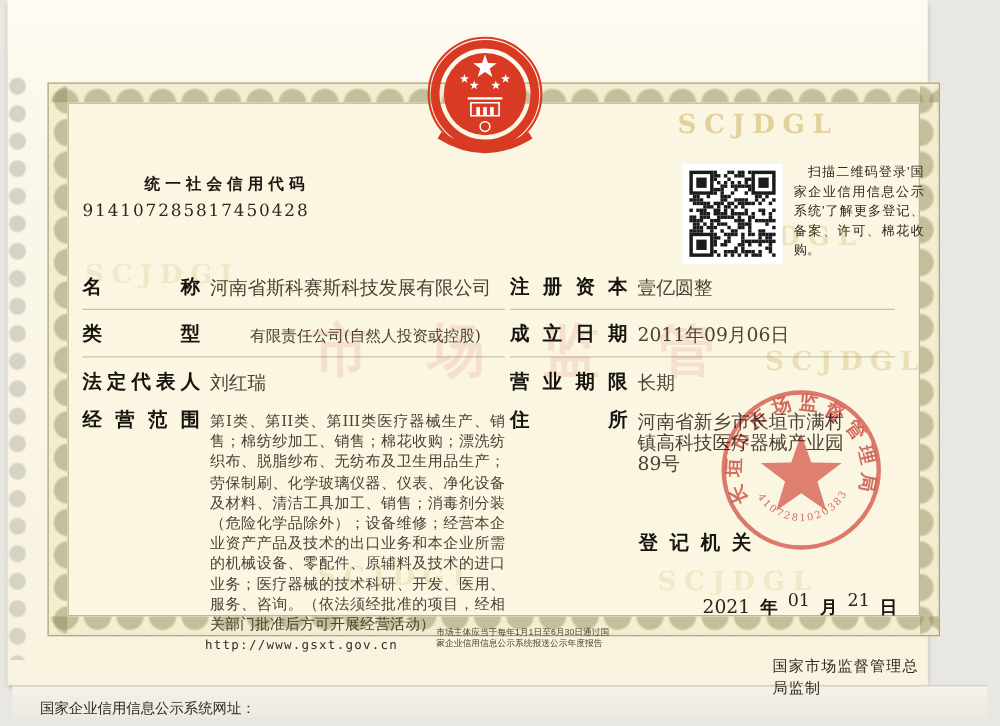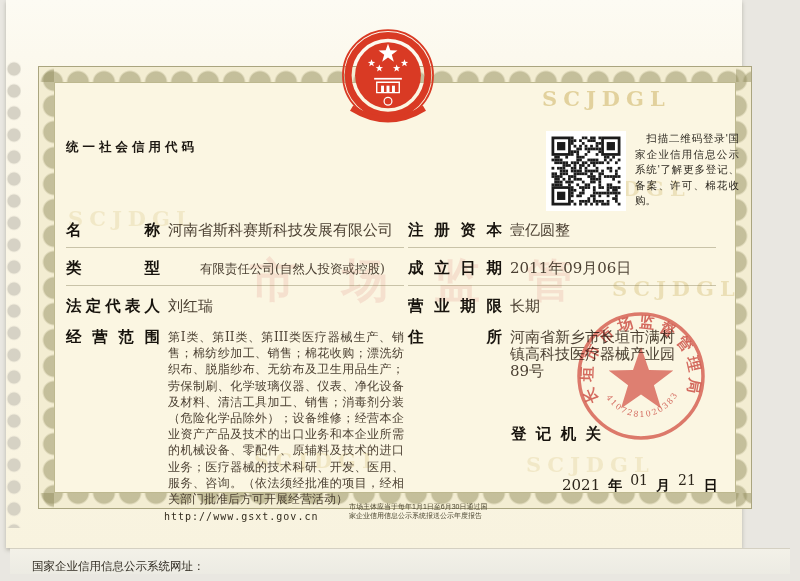--- a/index.html
+++ b/index.html
@@ -129,20 +129,21 @@
     <path d="M44,62 L76,62" stroke="#fff" stroke-width="2" fill="none"></path>
     <path d="M47,66 L73,66 L73,78 L47,78 Z" stroke="#fff" stroke-width="1.6" fill="none"></path>
     <rect x="52" y="70" width="3.4" height="8" fill="#fff"></rect>
     <rect x="58.3" y="70" width="3.4" height="8" fill="#fff"></rect>
     <rect x="64.6" y="70" width="3.4" height="8" fill="#fff"></rect>
     <circle cx="60" cy="88" r="4.5" fill="none" stroke="#fff" stroke-width="1.4"></circle>
   </svg>
 
   <div class="credit-block">
     <div class="credit-label">统一社会信用代码</div>
+    <div class="credit-code">914107285817450428</div>
   </div>
 
 
   <div class="qr-block">
     <svg id="qr-svg" class="qr-code" viewBox="0 0 116 116">
         <rect width="116" height="116" fill="#fff"></rect>
         <g fill="#1b1b1b">
           <rect x="8" y="8" width="28" height="28"></rect>
           <rect fill="#fff" x="12" y="12" width="20" height="20"></rect>
           <rect x="16" y="16" width="12" height="12"></rect>
@@ -496,16 +497,17 @@
       <textPath href="#sealBotArc" startOffset="8" textLength="86" lengthAdjust="spacing">4107281020383</textPath>
     </text>
   </svg>
 
   <div class="site-url">http://www.gsxt.gov.cn</div>
   <div class="site-label">国家企业信用信息公示系统网址：</div>
   <div class="notice">
     <div>市场主体应当于每年1月1日至6月30日通过国</div>
     <div>家企业信用信息公示系统报送公示年度报告</div>
   </div>
+  <div class="issuer">国家市场监督管理总局监制</div>
 
 </div>
 
 <div class="under-paper"></div>
 
 </body></html>

